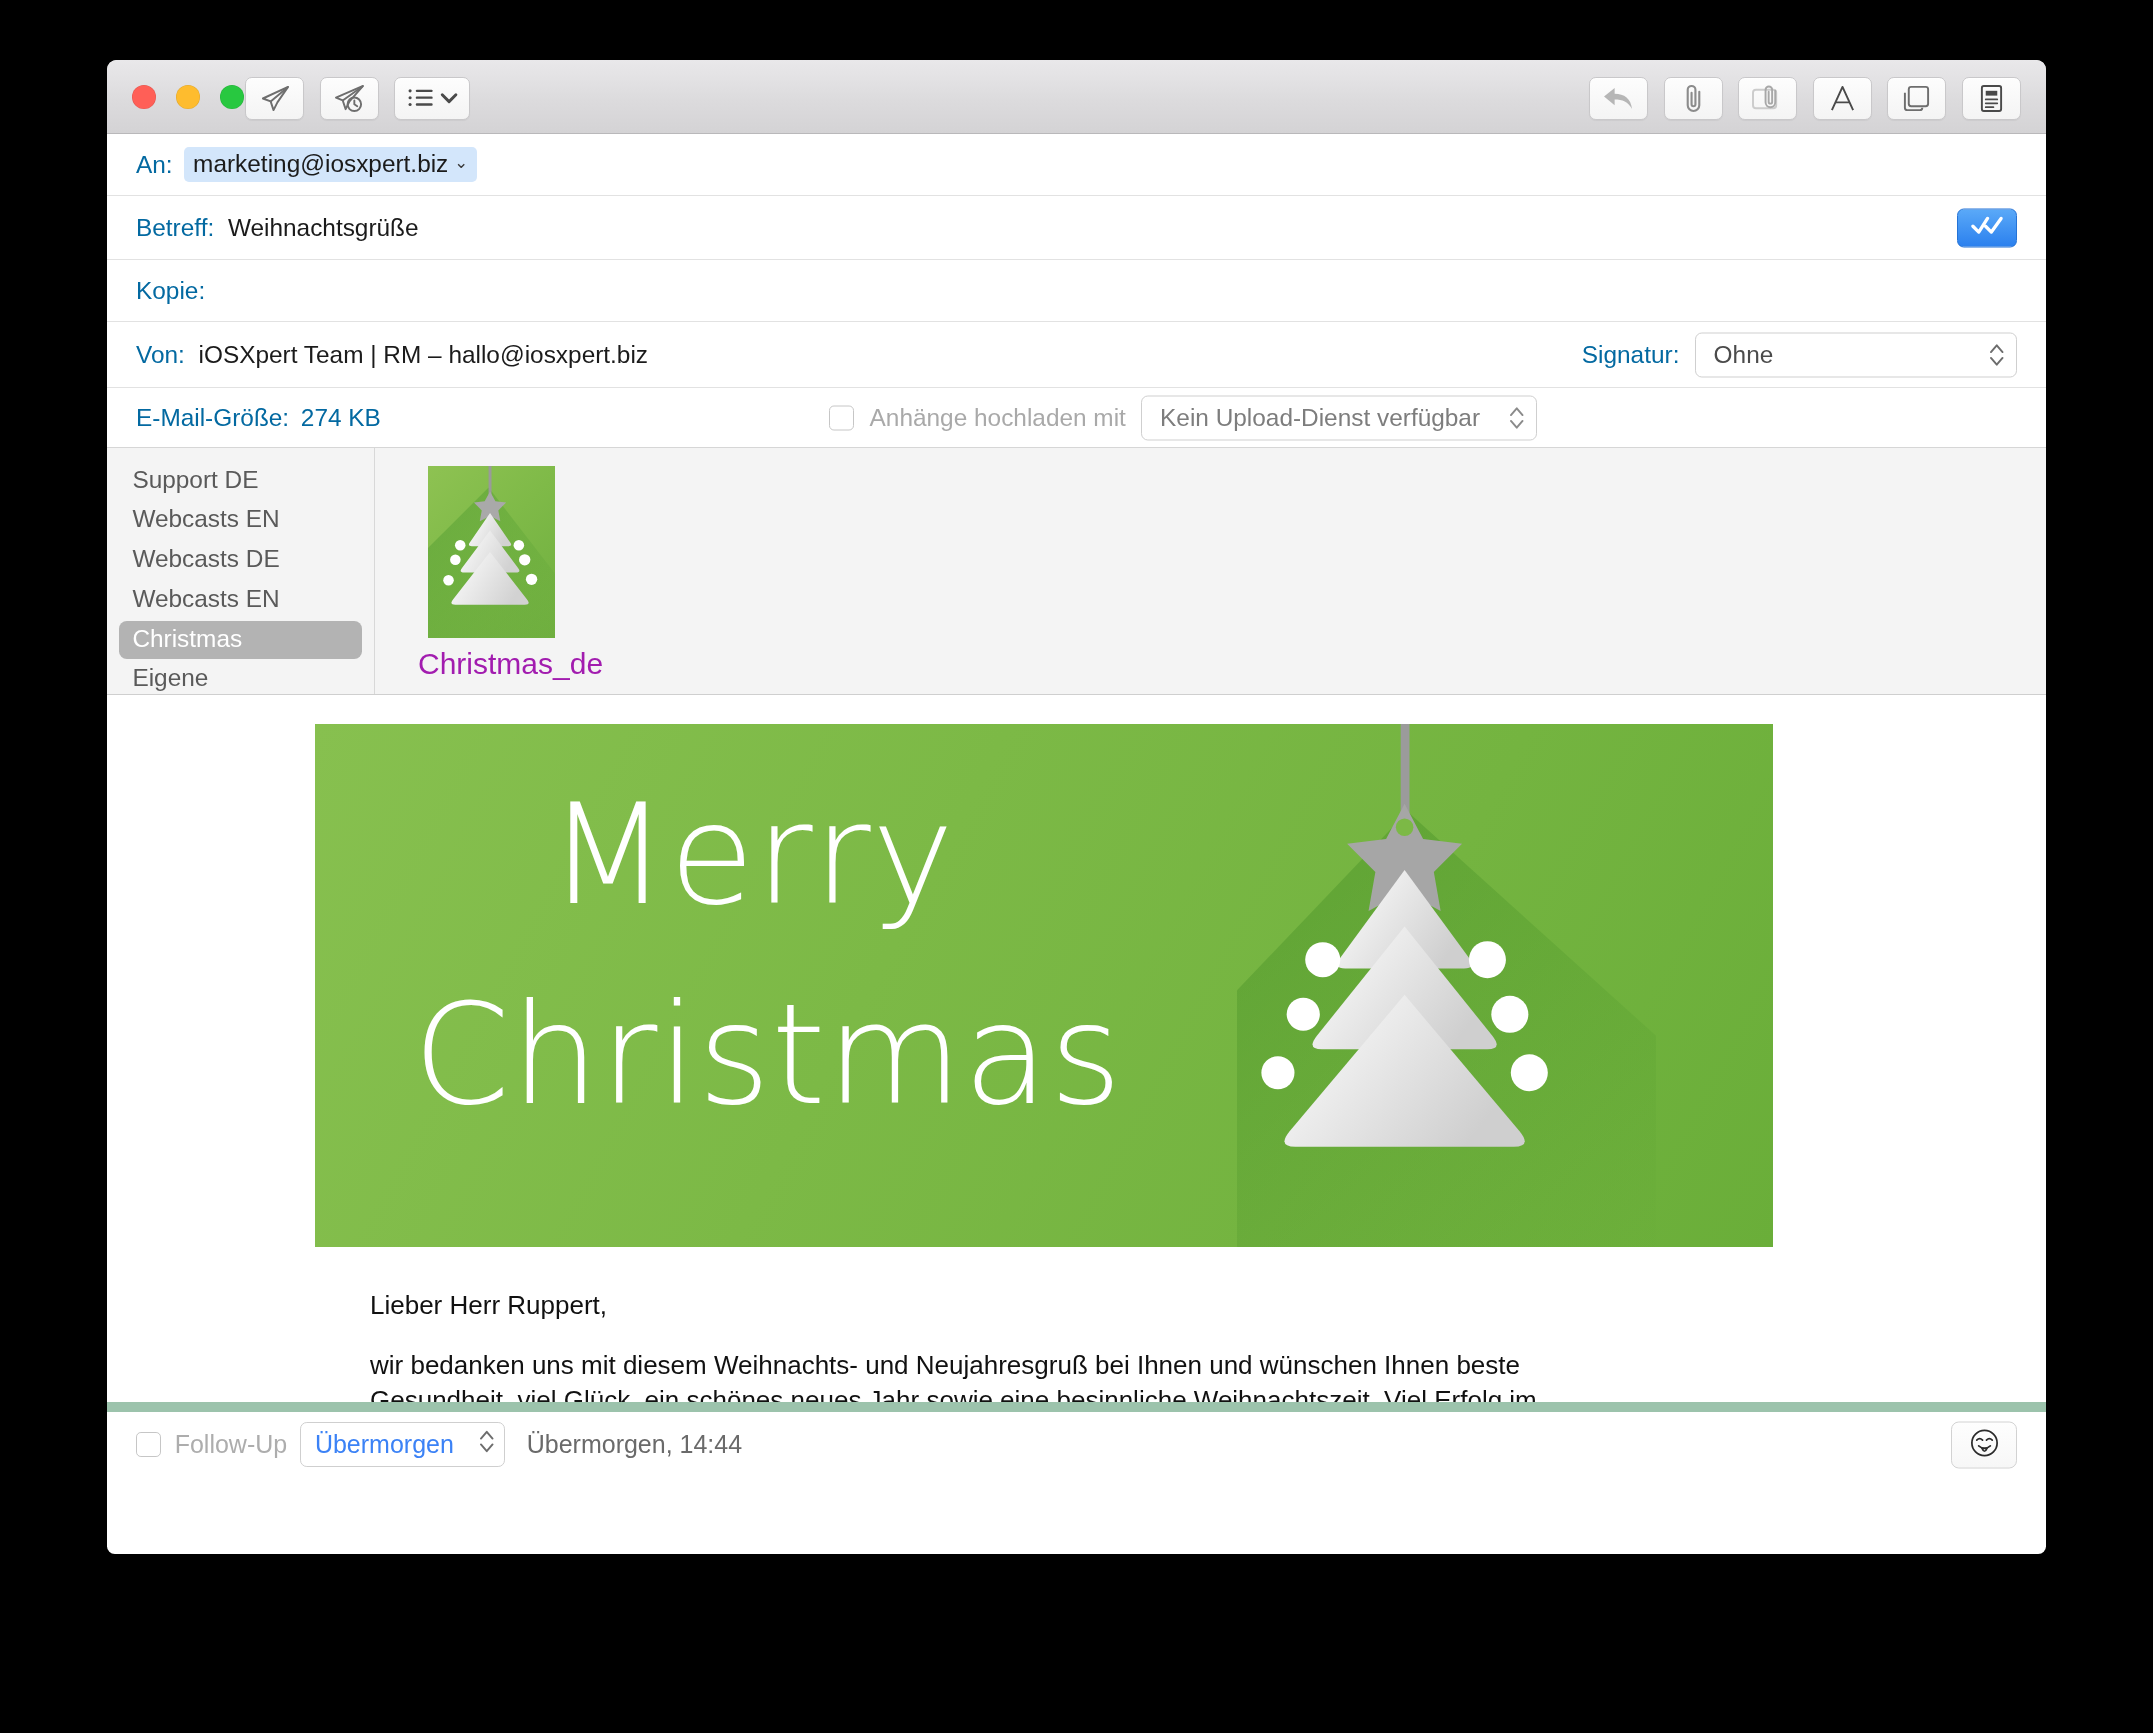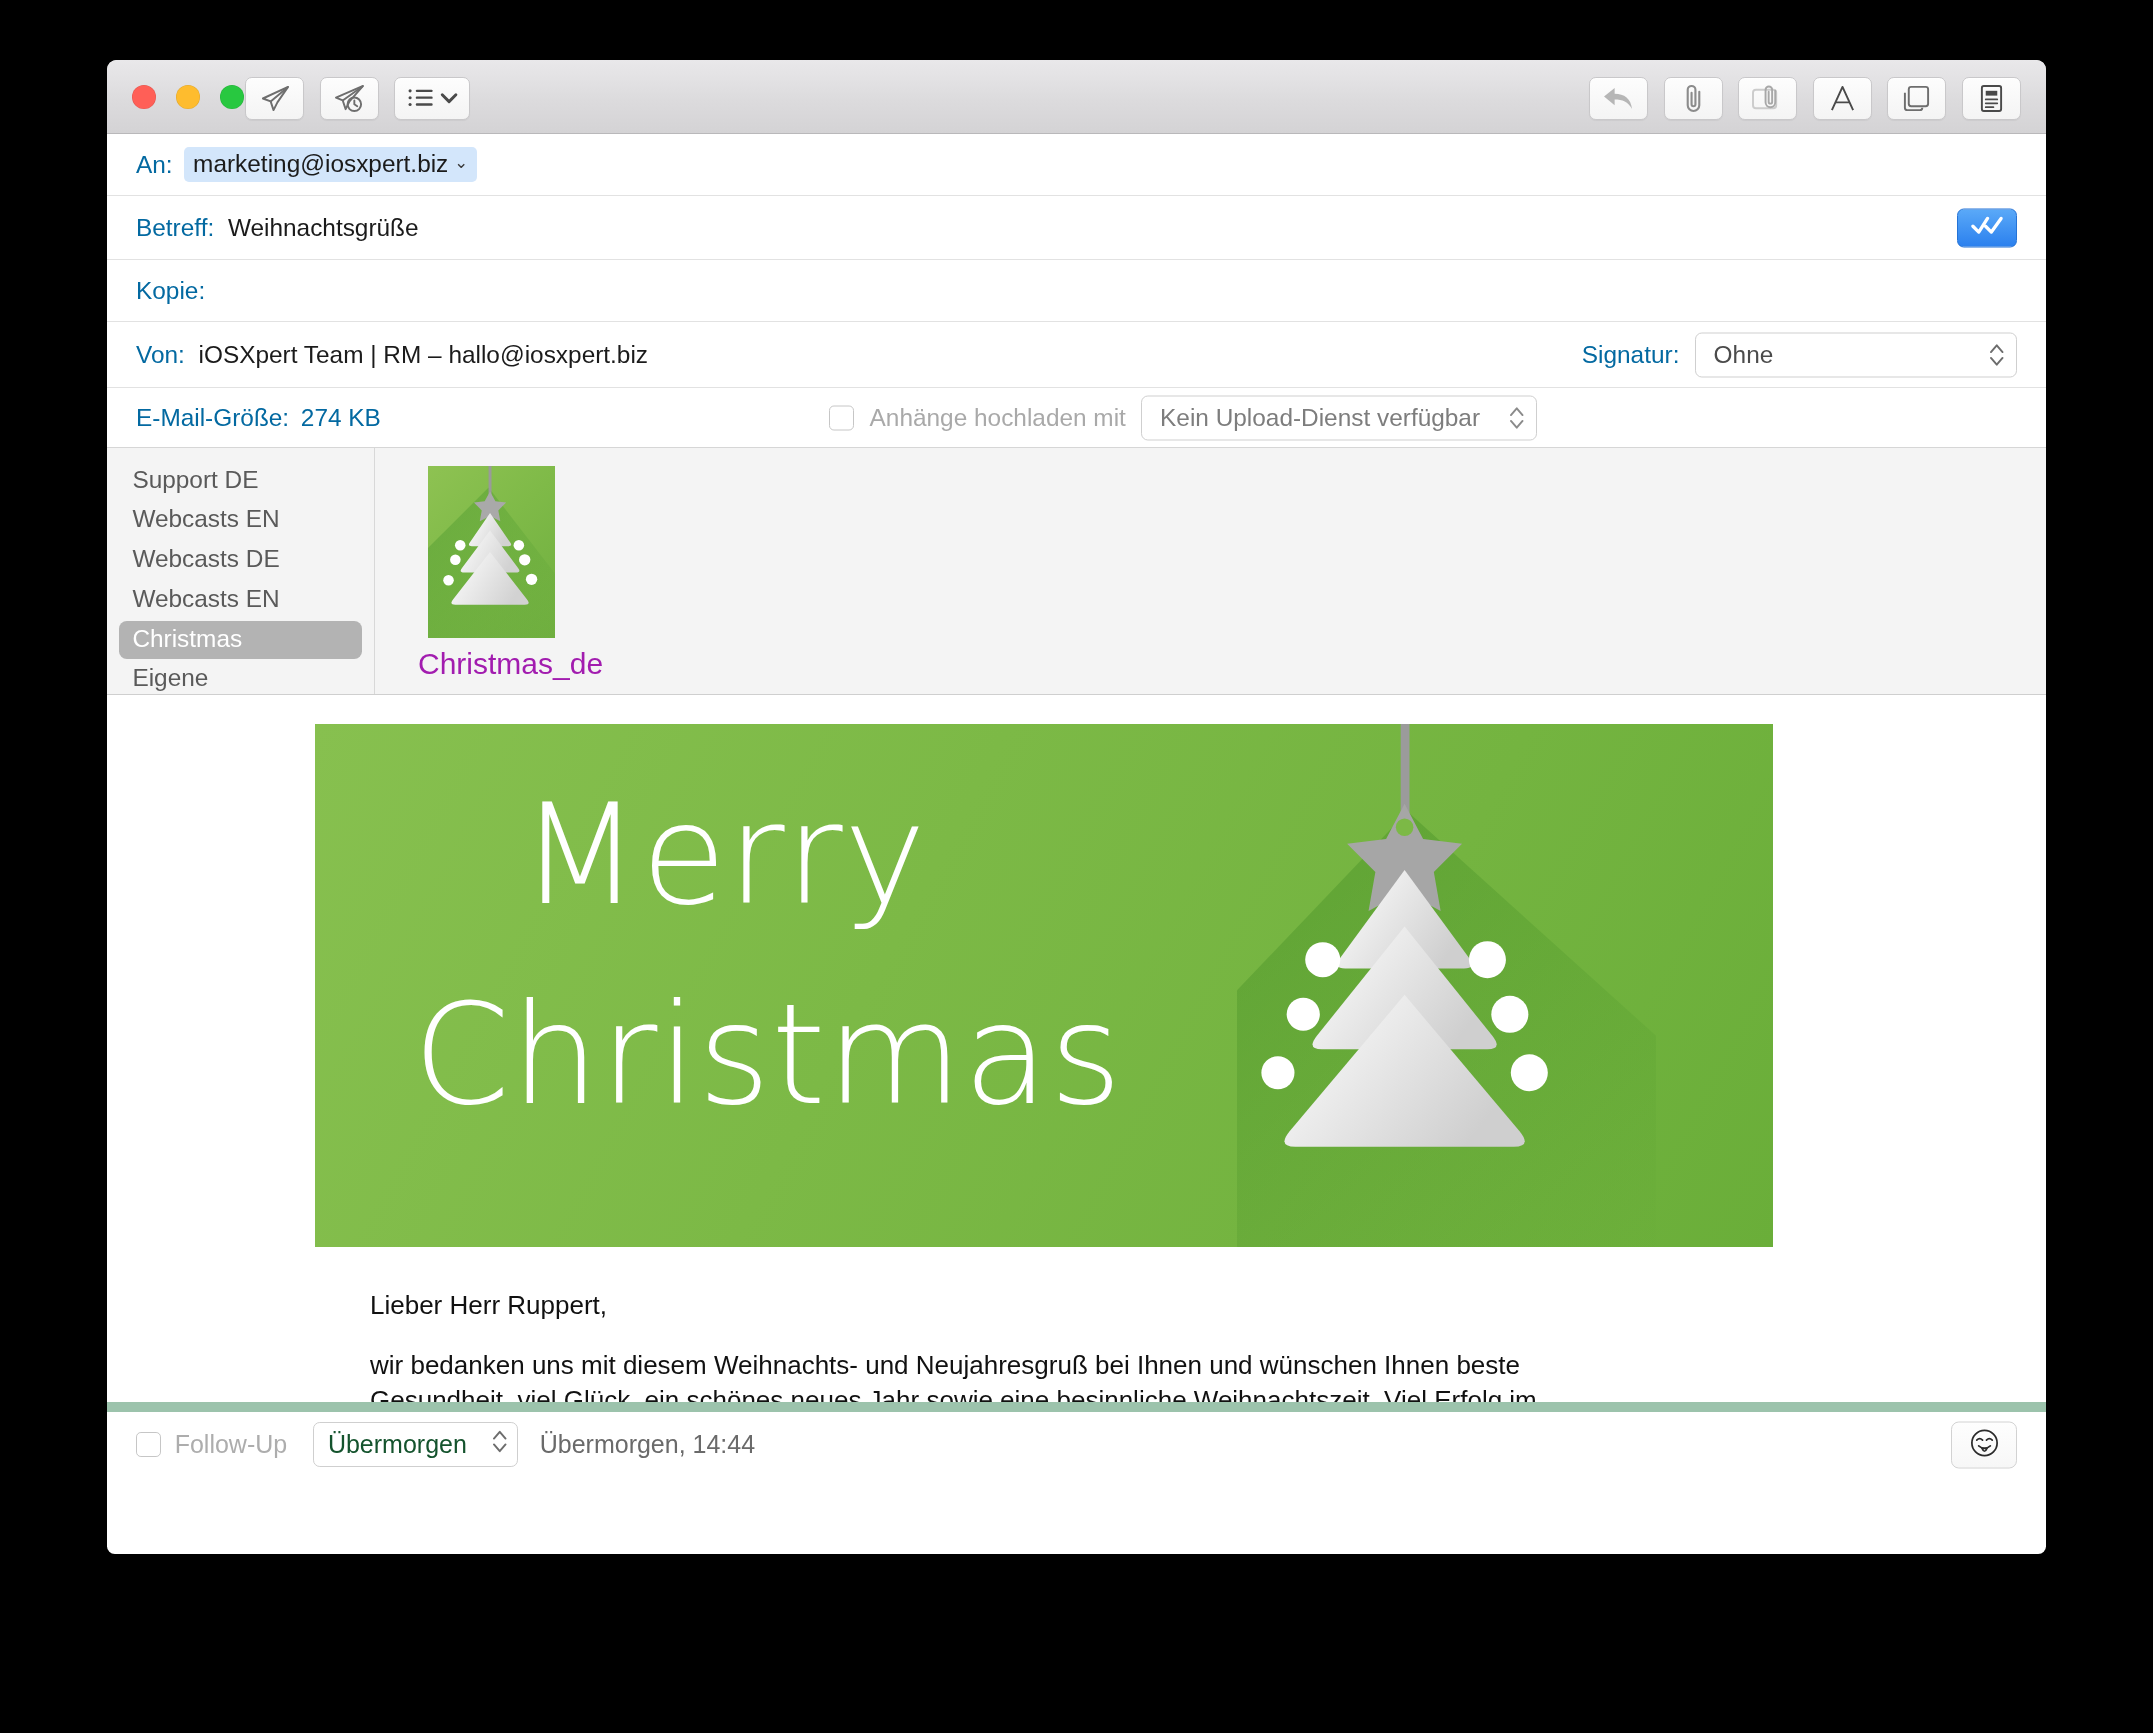--- a/index.html
+++ b/index.html
@@ -149,21 +149,21 @@
     background: #fff;
     overflow: hidden;
   }
   #banner {
     position: absolute; left: 208px; top: 29px;
     width: 1458px; height: 523px;
     background: linear-gradient(118deg,#87c04f 0%,#7cb946 40%,#74b440 70%,#6aae39 100%);
     overflow: hidden;
   }
   #banner .merry {
-    position: absolute; left: 205px; top: 49px;
+    position: absolute; left: 233px; top: 49px;
     color: #fff; font-size: 139px; font-weight: 300;
     font-family: "DejaVu Sans", sans-serif;
     letter-spacing: 1px; line-height: 1.18;
   }
   #banner .xmas {
     position: absolute; left: 98px; top: 249px;
     color: #fff; font-size: 139px; font-weight: 300;
     font-family: "DejaVu Sans", sans-serif;
     letter-spacing: 1px; line-height: 1.18;
   }
@@ -183,24 +183,24 @@
 
   
   #footer-rule { height: 9.8px; background: #9cc3ac; }
   #footer {
     height: 66px; background: #fff;
     display: flex; align-items: center;
     padding: 0 29px 0 29px; position: relative;
   }
   .fu-label { color: #adadad; font-size: 25px; margin-left: 13.7px; }
   .fu-sel {
-    margin-left: 26px; height: 45px; min-width: 205px;
+    margin-left: 13px; height: 45px; min-width: 205px;
     border: 1px solid #cfcfcf; border-radius: 6.8px; background: #fff;
     display: flex; align-items: center; justify-content: space-between;
-    padding: 0 7.8px 0 13.7px; font-size: 25px; color: #14532d;
+    padding: 0 7.8px 0 13.7px; font-size: 25px; color: #3b82f6;
   }
   .fu-when { margin-left: 21.5px; font-size: 25px; color: #6a6a6a; }
   .smiley-btn {
     position: absolute; right: 29px; top: 50%; transform: translateY(-50%);
     width: 66px; height: 47px; border: 1px solid #d2d2d2; border-radius: 7.8px;
     background: linear-gradient(to bottom,#fefefe,#f7f7f7);
     display: flex; align-items: center; justify-content: center;
   }
 </style>
 </head>

